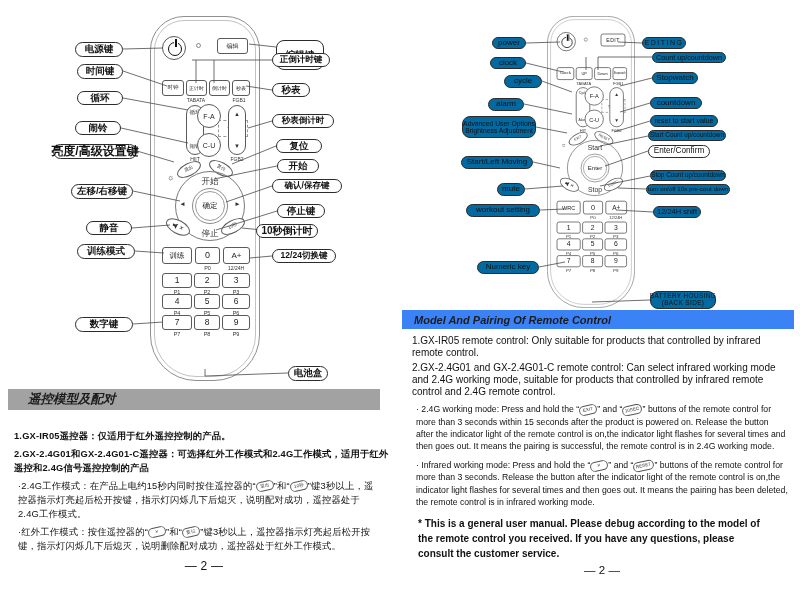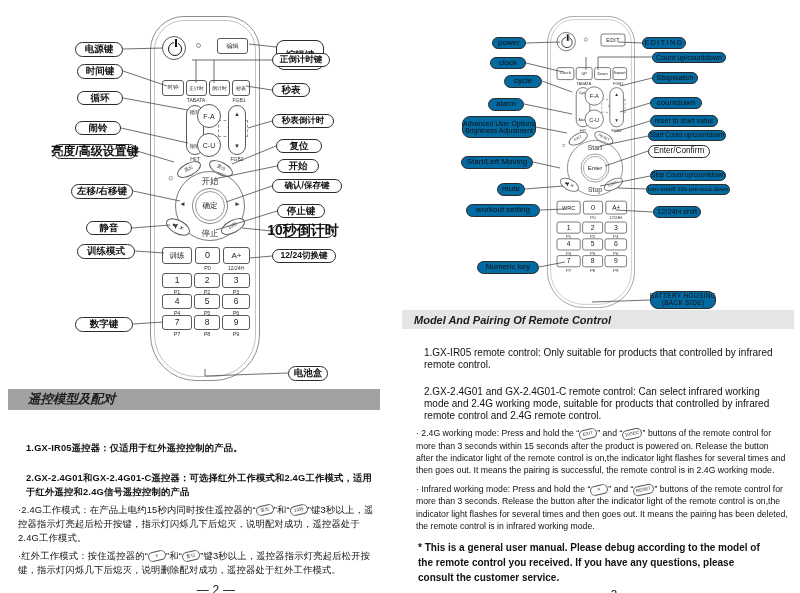--- a/index.html
+++ b/index.html
@@ -40,25 +40,25 @@
   .pwr-bar{position:absolute;left:50%;top:-4px;width:2.4px;height:8px;margin-left:-1.2px;
            background:#111;border-left:1px solid #fff;border-right:1px solid #fff;}
   .led{position:absolute;width:3px;height:3px;border:0.8px solid #888;border-radius:50%;}
   .spk{display:inline-block;width:6px;height:6px;background:#333;
        clip-path:polygon(0 32%,38% 32%,75% 0,75% 100%,38% 68%,0 68%);margin-right:1px;}
 
   
   .secbar{position:absolute;display:flex;align-items:center;font-style:italic;font-weight:bold;
           color:#1c1c1c;box-sizing:border-box;z-index:4;}
   #pageL .secbar{background:#a2a2a2;font-size:12.5px;padding-left:20px;}
-  #pageR .secbar{background:#e5e5e5;font-size:11px;padding-left:12px;}
+  #pageR .secbar{background:#3b82f6;font-size:11px;padding-left:12px;}
 
   
   .body{position:absolute;}
-  .para{margin:16px;}
+  .para{margin:4px;}
   .inline-btn{display:inline-block;min-width:12px;padding:0 2px;height:8px;line-height:8px;
               border:0.8px solid #555;border-radius:6px;font-size:4.5px;vertical-align:middle;
               text-align:center;background:#fff;color:#333;transform:rotate(-12deg);
               font-weight:normal;}
   .zhbody{font-size:9.3px;letter-spacing:0.2px;line-height:1.5;}
   .zhbody .item{font-weight:bold;margin-bottom:1px;}
   .zhbody .bullet{font-weight:normal;margin:4px 0 0 8px;width:362px;}
   .zhbody .note{font-weight:bold;font-size:8.4px;margin:3px 0 0 130px;width:254px;line-height:1.55;}
   .zhbody .pnum{text-align:center;font-size:12px;margin-top:3px;font-weight:normal;width:380px;}
   .enbody{font-size:10px;line-height:1.17;}
@@ -175,21 +175,21 @@
       <div class="pill zh" style="left: 77px; top: 244px; width: 58px; height: 15px; font-size: 9.5px;">训练模式</div>
       <div class="pill zh" style="left: 75px; top: 317px; width: 58px; height: 15px; font-size: 9.5px;">数字键</div>
       <div class="pill zh" style="left: 276px; top: 40px; width: 48px; height: 30px; font-size: 9.5px;">编辑键</div>
       <div class="pill zh" style="left: 272px; top: 53px; width: 58px; height: 14px; font-size: 8.5px;">正倒计时键</div>
       <div class="pill zh" style="left: 272px; top: 83px; width: 38px; height: 14px; font-size: 9.5px;">秒表</div>
       <div class="pill zh" style="left: 272px; top: 114px; width: 62px; height: 14px; font-size: 8.5px;">秒表倒计时</div>
       <div class="pill zh" style="left: 276px; top: 139px; width: 46px; height: 14px; font-size: 9.5px;">复位</div>
       <div class="pill zh" style="left: 277px; top: 159px; width: 42px; height: 14px; font-size: 9.5px;">开始</div>
       <div class="pill zh" style="left: 272px; top: 179px; width: 70px; height: 14px; font-size: 8.5px;">确认/保存键</div>
       <div class="pill zh" style="left: 277px; top: 204px; width: 48px; height: 14px; font-size: 9.5px;">停止键</div>
-      <div class="pill zh" style="left: 272px; top: 224px; width: 62px; height: 14px; font-size: 14px;">10秒倒计时</div>
+      <div class="pill zh" style="left: 256px; top: 224px; width: 62px; height: 14px; font-size: 10px;">10秒倒计时</div>
       <div class="pill zh" style="left: 272px; top: 249px; width: 64px; height: 14px; font-size: 8.5px;">12/24切换键</div>
       <div class="pill zh" style="left: 288px; top: 366px; width: 40px; height: 15px; font-size: 9.5px;">电池盒</div>
       <div class="secbar" style="left: 8px; top: 389px; width: 372px; height: 21px;">遥控模型及配对</div>
       <div class="body zhbody" style="left: 10px; top: 426px; width: 384px;">
         <div class="para item"><span>1.GX-IR05遥控器：仅适用于红外遥控控制的产品。</span></div>
         <div class="para item"><span>2.GX-2.4G01和GX-2.4G01-C遥控器：可选择红外工作模式和2.4G工作模式，适用于红外遥控和2.4G信号遥控控制的产品</span></div>
         <div class="para bullet"><span>·2.4G工作模式：在产品上电约15秒内同时按住遥控器的“</span><span class="inline-btn">退出</span><span>”和“</span><span class="inline-btn">10秒</span><span>”键3秒以上，遥控器指示灯亮起后松开按键，指示灯闪烁几下后熄灭，说明配对成功，遥控器处于2.4G工作模式。</span></div>
         <div class="para bullet"><span>·红外工作模式：按住遥控器的“</span><span class="inline-btn">✕</span><span>”和“</span><span class="inline-btn">复位</span><span>”键3秒以上，遥控器指示灯亮起后松开按键，指示灯闪烁几下后熄灭，说明删除配对成功，遥控器处于红外工作模式。</span></div>
         <div class="para pnum"><span>— 2 —</span></div>
       </div>

